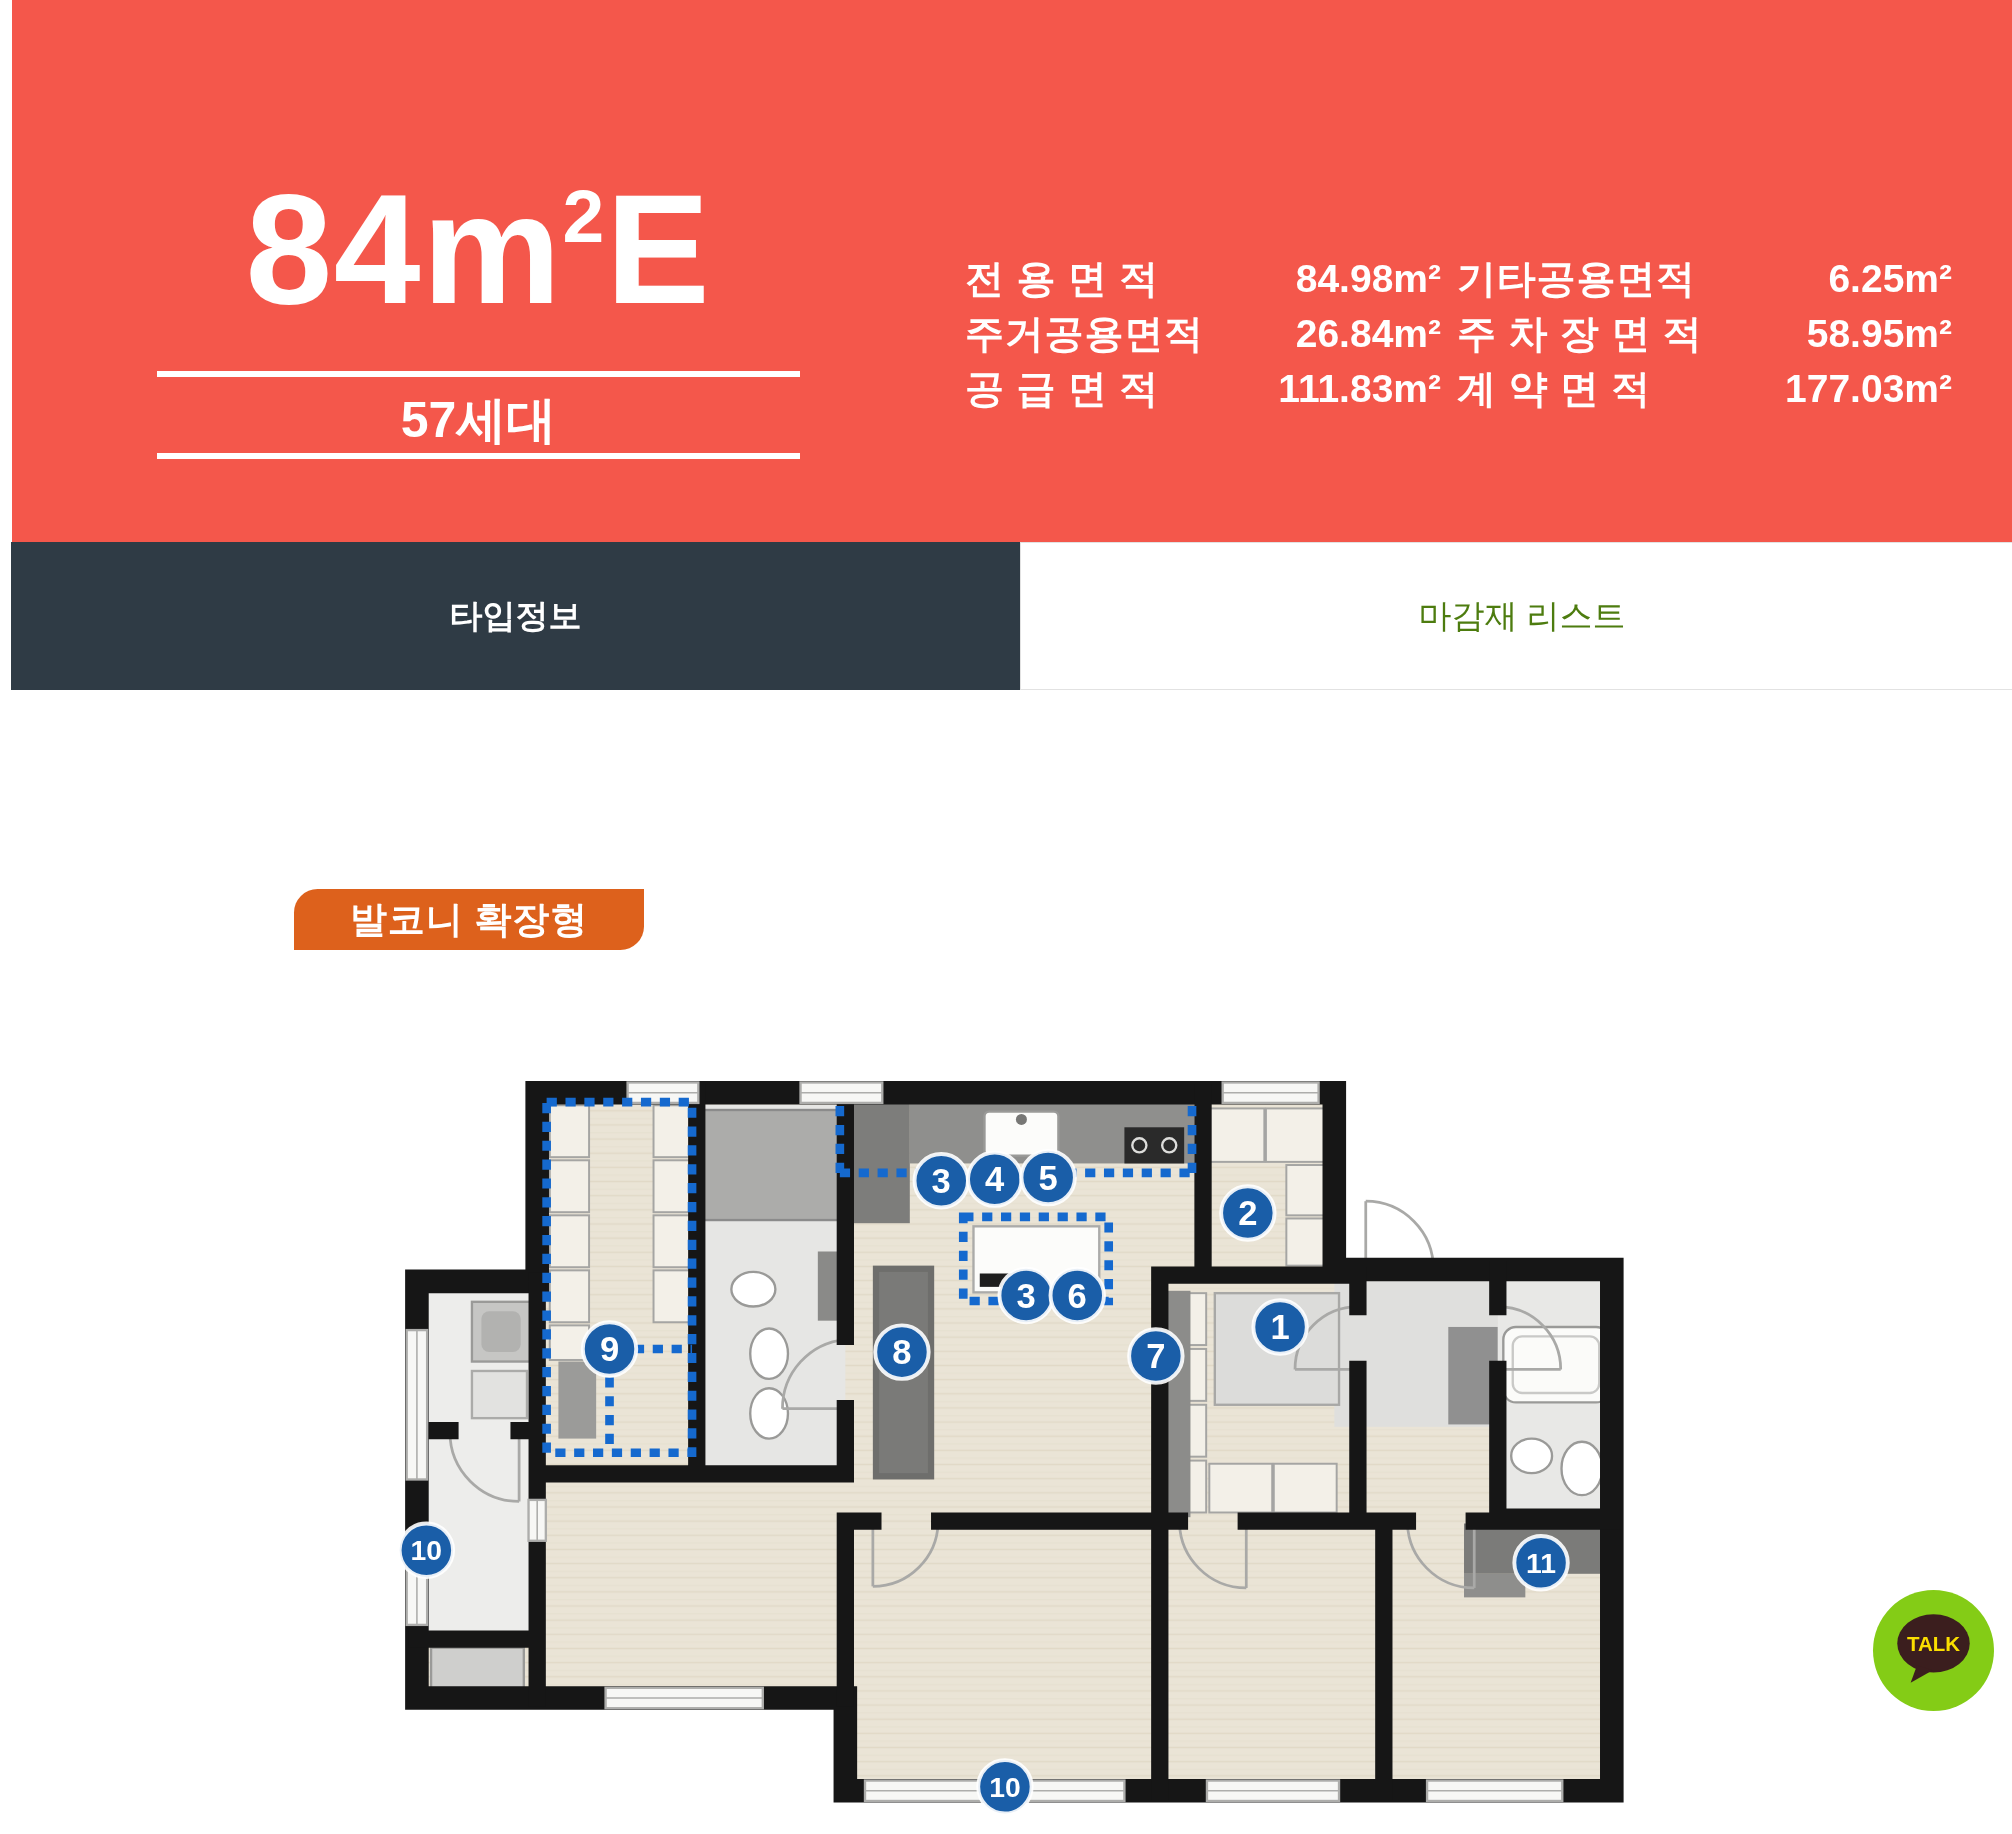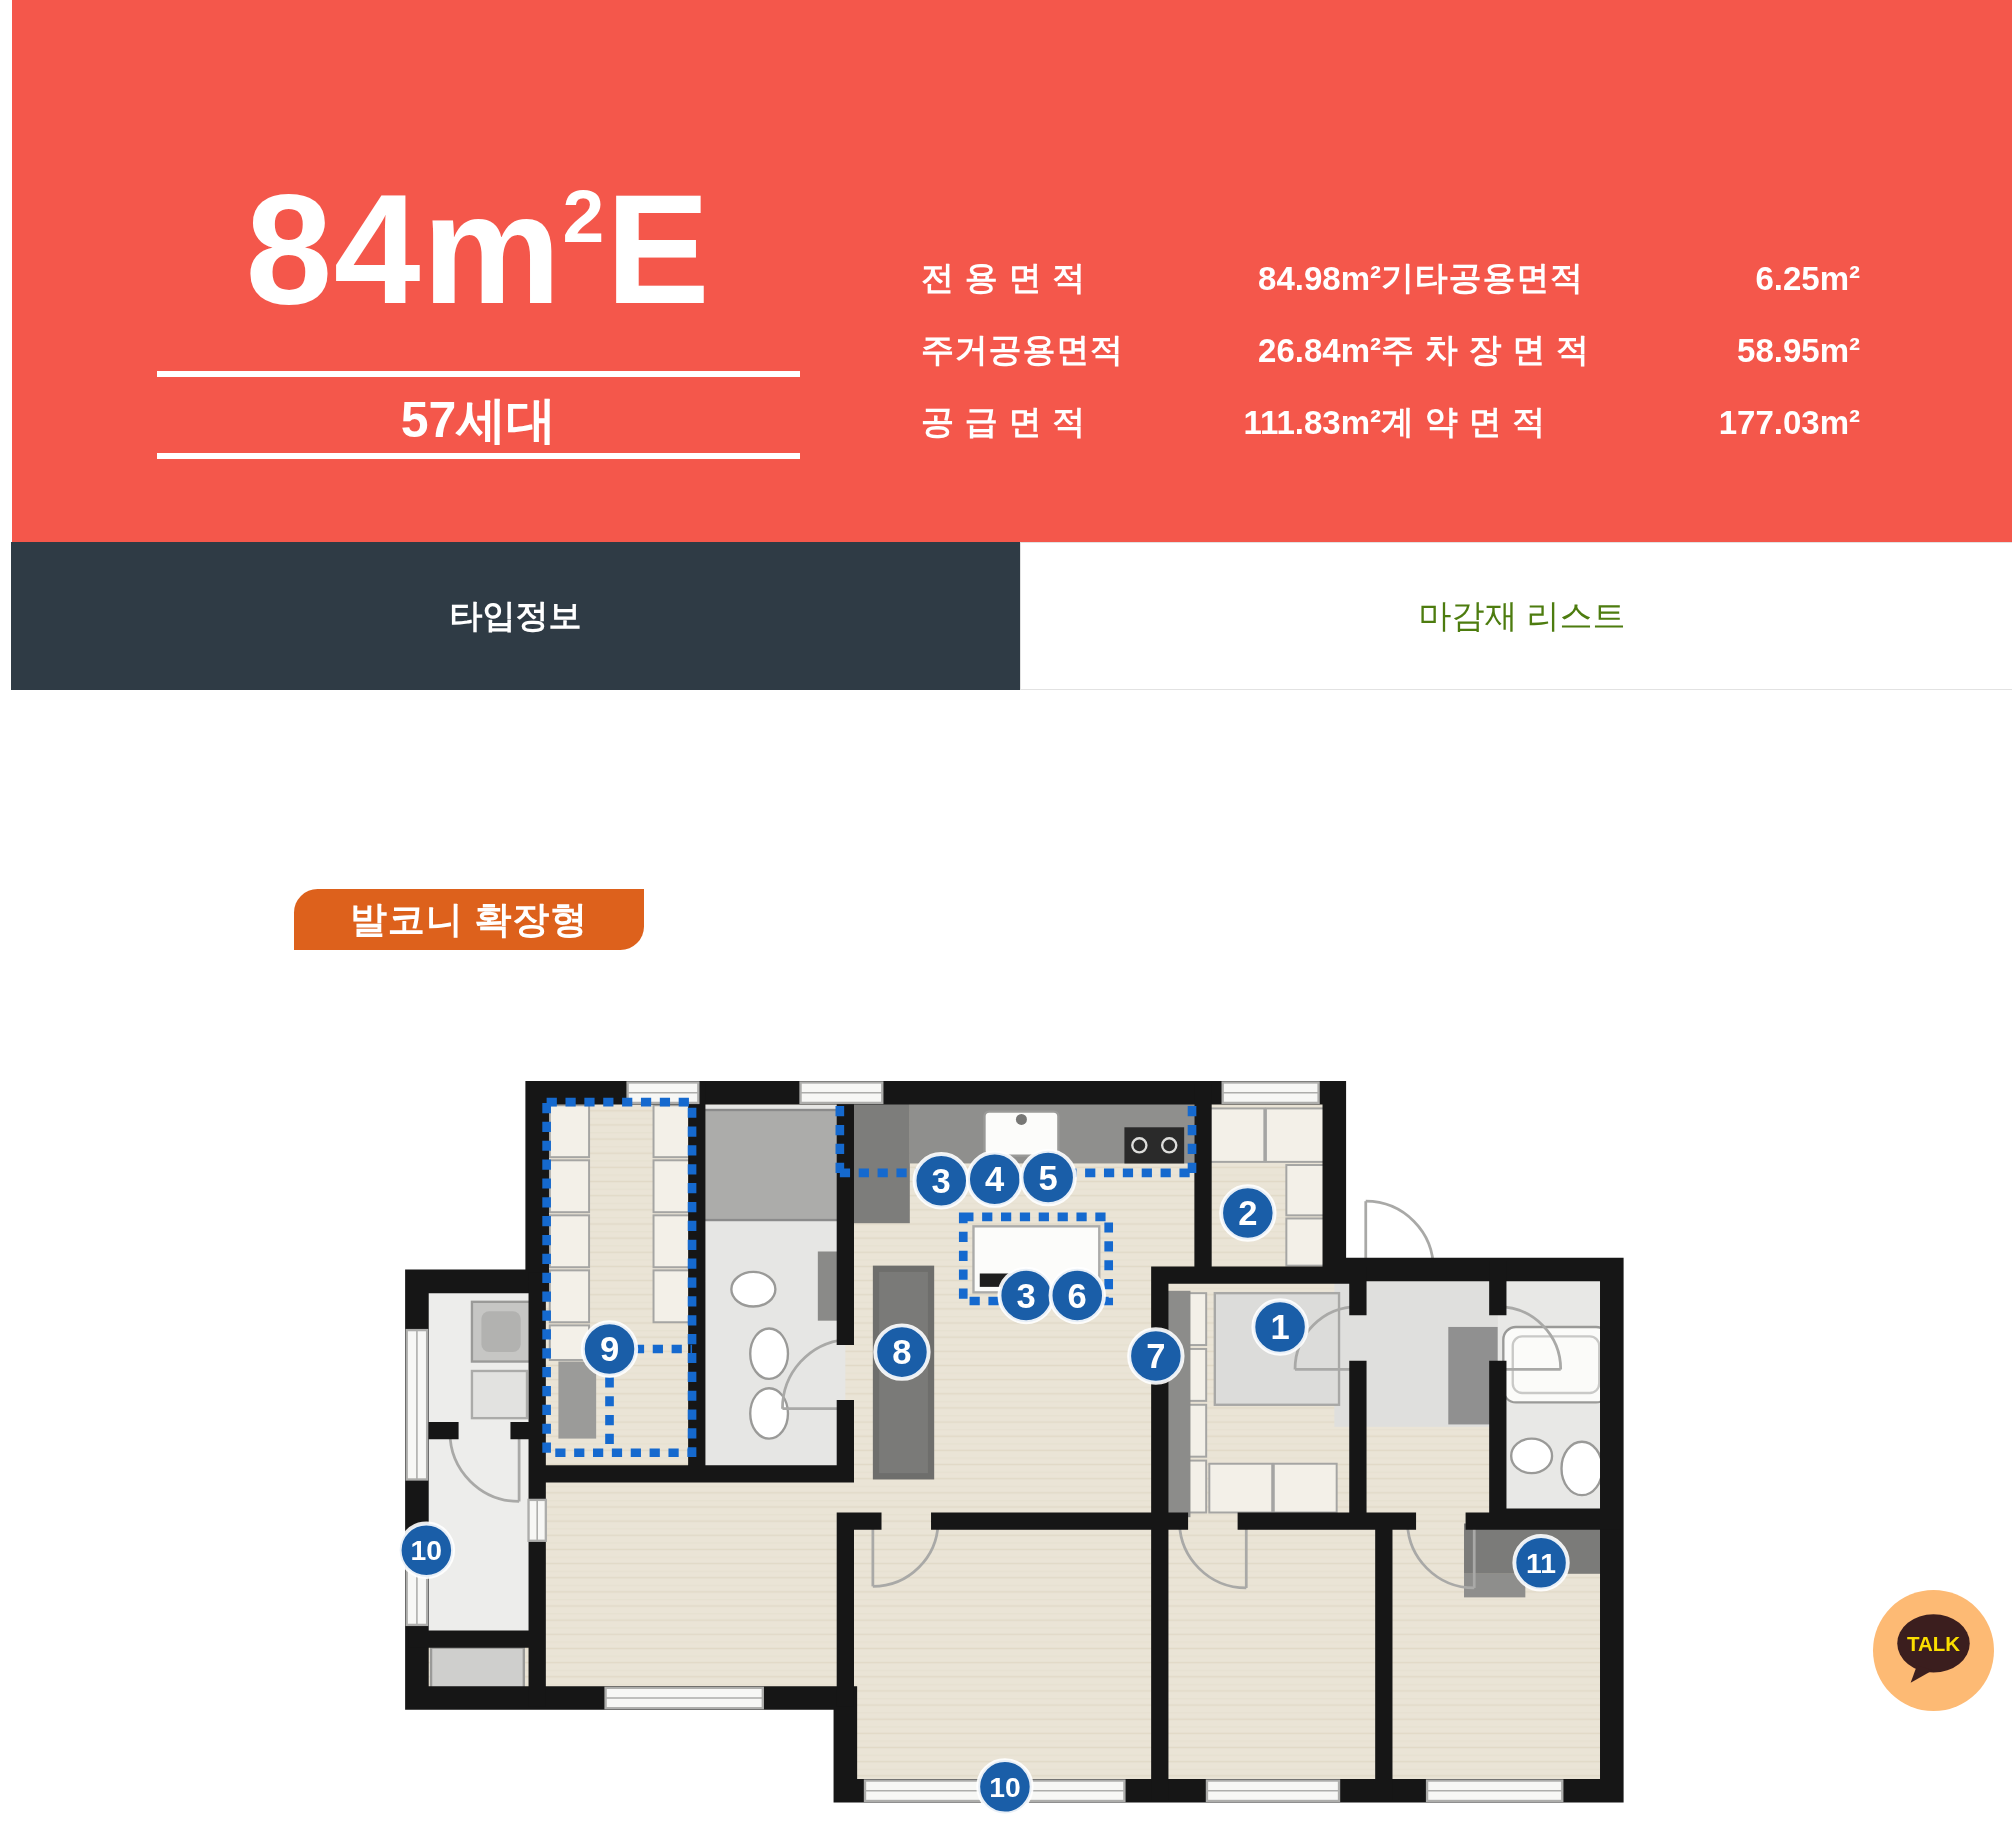--- a/index.html
+++ b/index.html
@@ -12,24 +12,24 @@
   .title-block{position:absolute;left:145px;top:0;width:643px;height:542px;color:#fff;}
   .big-title{position:absolute;left:0;top:171px;width:100%;text-align:center;
     font-size:156px;font-weight:bold;line-height:1;letter-spacing:1.6px;}
   .big-title .sup{font-size:75px;position:relative;top:-61px;font-weight:bold;}
   .hline{position:absolute;left:0;width:100%;height:5.5px;background:#fff;}
   .line1{top:371px;} .line2{top:453px;}
   .units{position:absolute;left:0;top:387px;width:100%;text-align:center;
     font-size:50px;font-weight:bold;}
   
   .area-table{
-    position:absolute;left:909px;top:259px;
+    position:absolute;left:953px;top:259px;
     display:grid;grid-template-columns:271px 189px 267px 212px;
     grid-auto-rows:39px;row-gap:33px;column-gap:0;
-    color:#ffffff;font-size:33px;font-weight:bold;align-items:center;
+    color:#ffffff;font-size:39px;font-weight:bold;align-items:center;gap:16px;
   }
   .a-label{text-align:left;letter-spacing:0.8px;}
   .a-value{text-align:right;font-weight:700;}
   
   .tabs{position:absolute;left:11px;top:542px;width:2013px;height:148px;display:flex;}
   .tab{display:flex;align-items:center;justify-content:center;font-size:33px;box-sizing:border-box;cursor:pointer;}
   .tab-active{width:1009px;background:#2F3B45;color:#ffffff;font-weight:bold;}
   .tab-idle{flex:1;background:#ffffff;color:#4d7c0f;border:1.6px solid #e2e2e2;}
   
   .badge{position:absolute;left:294px;top:889px;width:350px;height:61px;
@@ -286,20 +286,20 @@
         <circle cx="1278" cy="2273" r="34" fill="#1A5EA8" stroke="rgba(255,255,255,0.9)" stroke-width="5"></circle>
         <text x="1278" y="2273" dy="0.35em" text-anchor="middle" fill="#fff" font-weight="bold" font-size="36">10</text>
       </g>
       <g>
         <circle cx="1960" cy="1988" r="34" fill="#1A5EA8" stroke="rgba(255,255,255,0.9)" stroke-width="5"></circle>
         <text x="1960" y="1988" dy="0.35em" text-anchor="middle" fill="#fff" font-weight="bold" font-size="36">11</text>
       </g>
     </g>
 </svg>
 
-<div class="kakao" style="background: #fdba74;">
+<div class="kakao" style="background: #84cc16;">
   <svg width="93" height="93" viewBox="0 0 118 118">
     <ellipse cx="59" cy="50" rx="46" ry="37" fill="#3B1E1E"></ellipse>
     <path d="M38,78 L30,100 L58,84 Z" fill="#3B1E1E"></path>
     <text x="59" y="60" text-anchor="middle" font-size="26" font-weight="bold" fill="#FBDF00" font-family="Liberation Sans, sans-serif">TALK</text>
   </svg>
 </div>
 
 
 </body></html>

